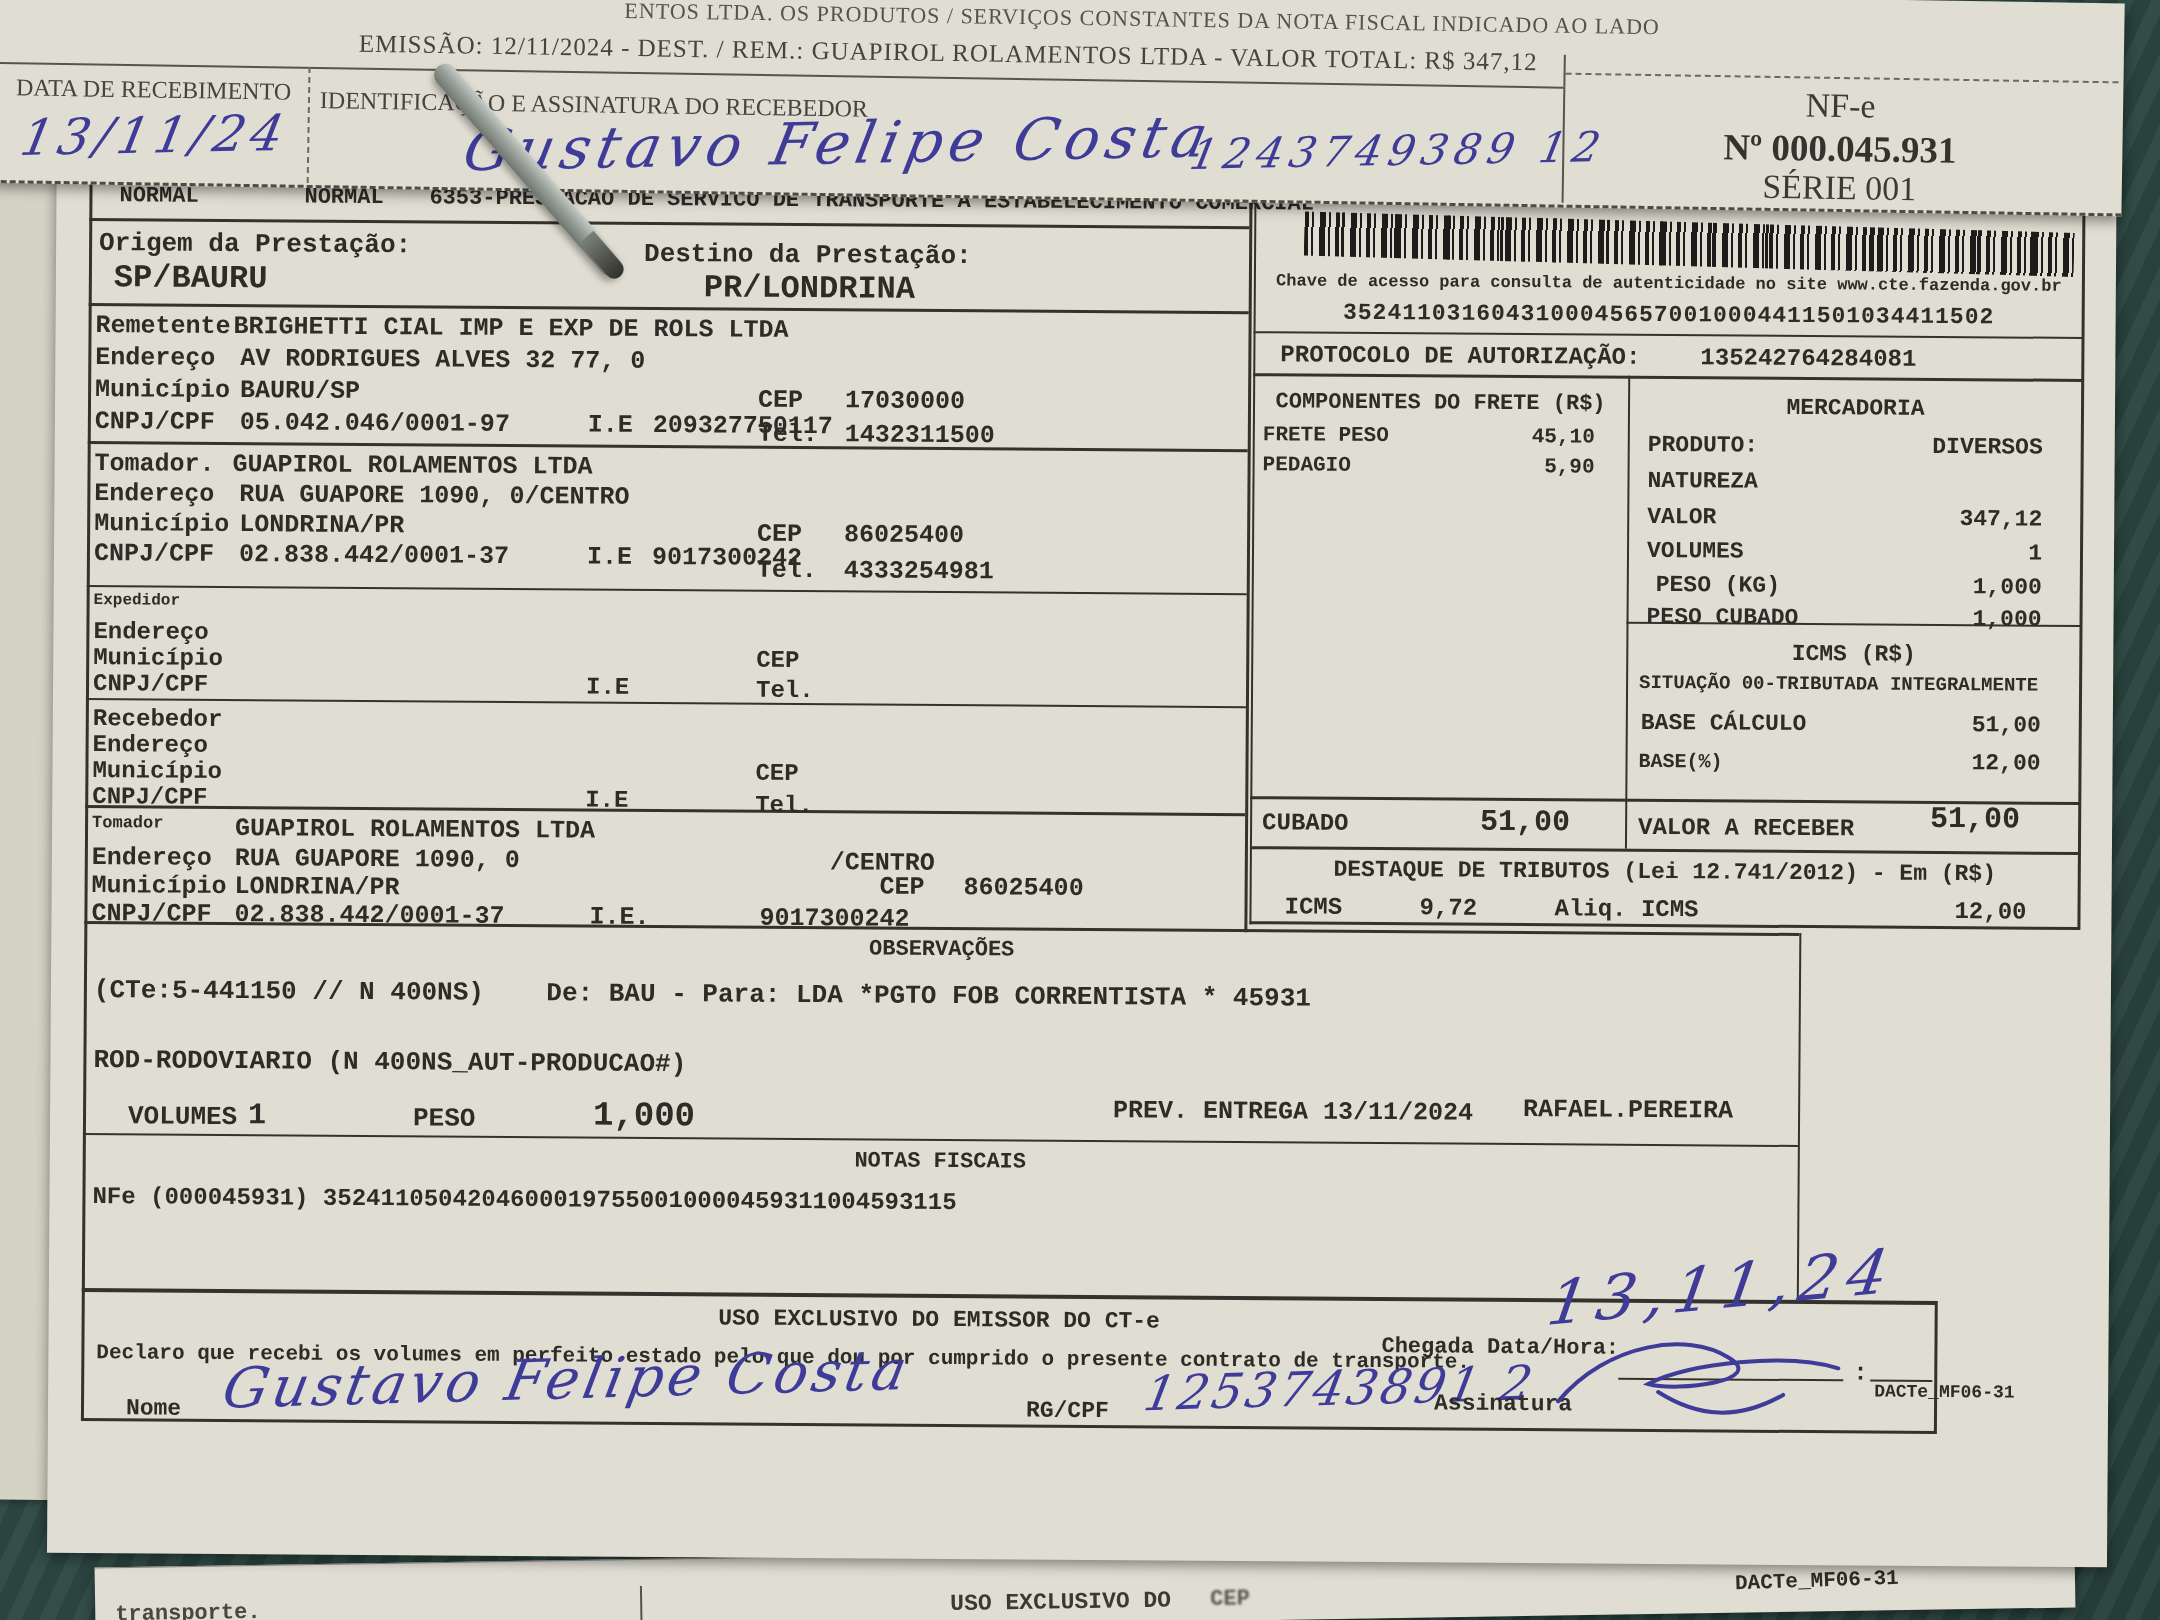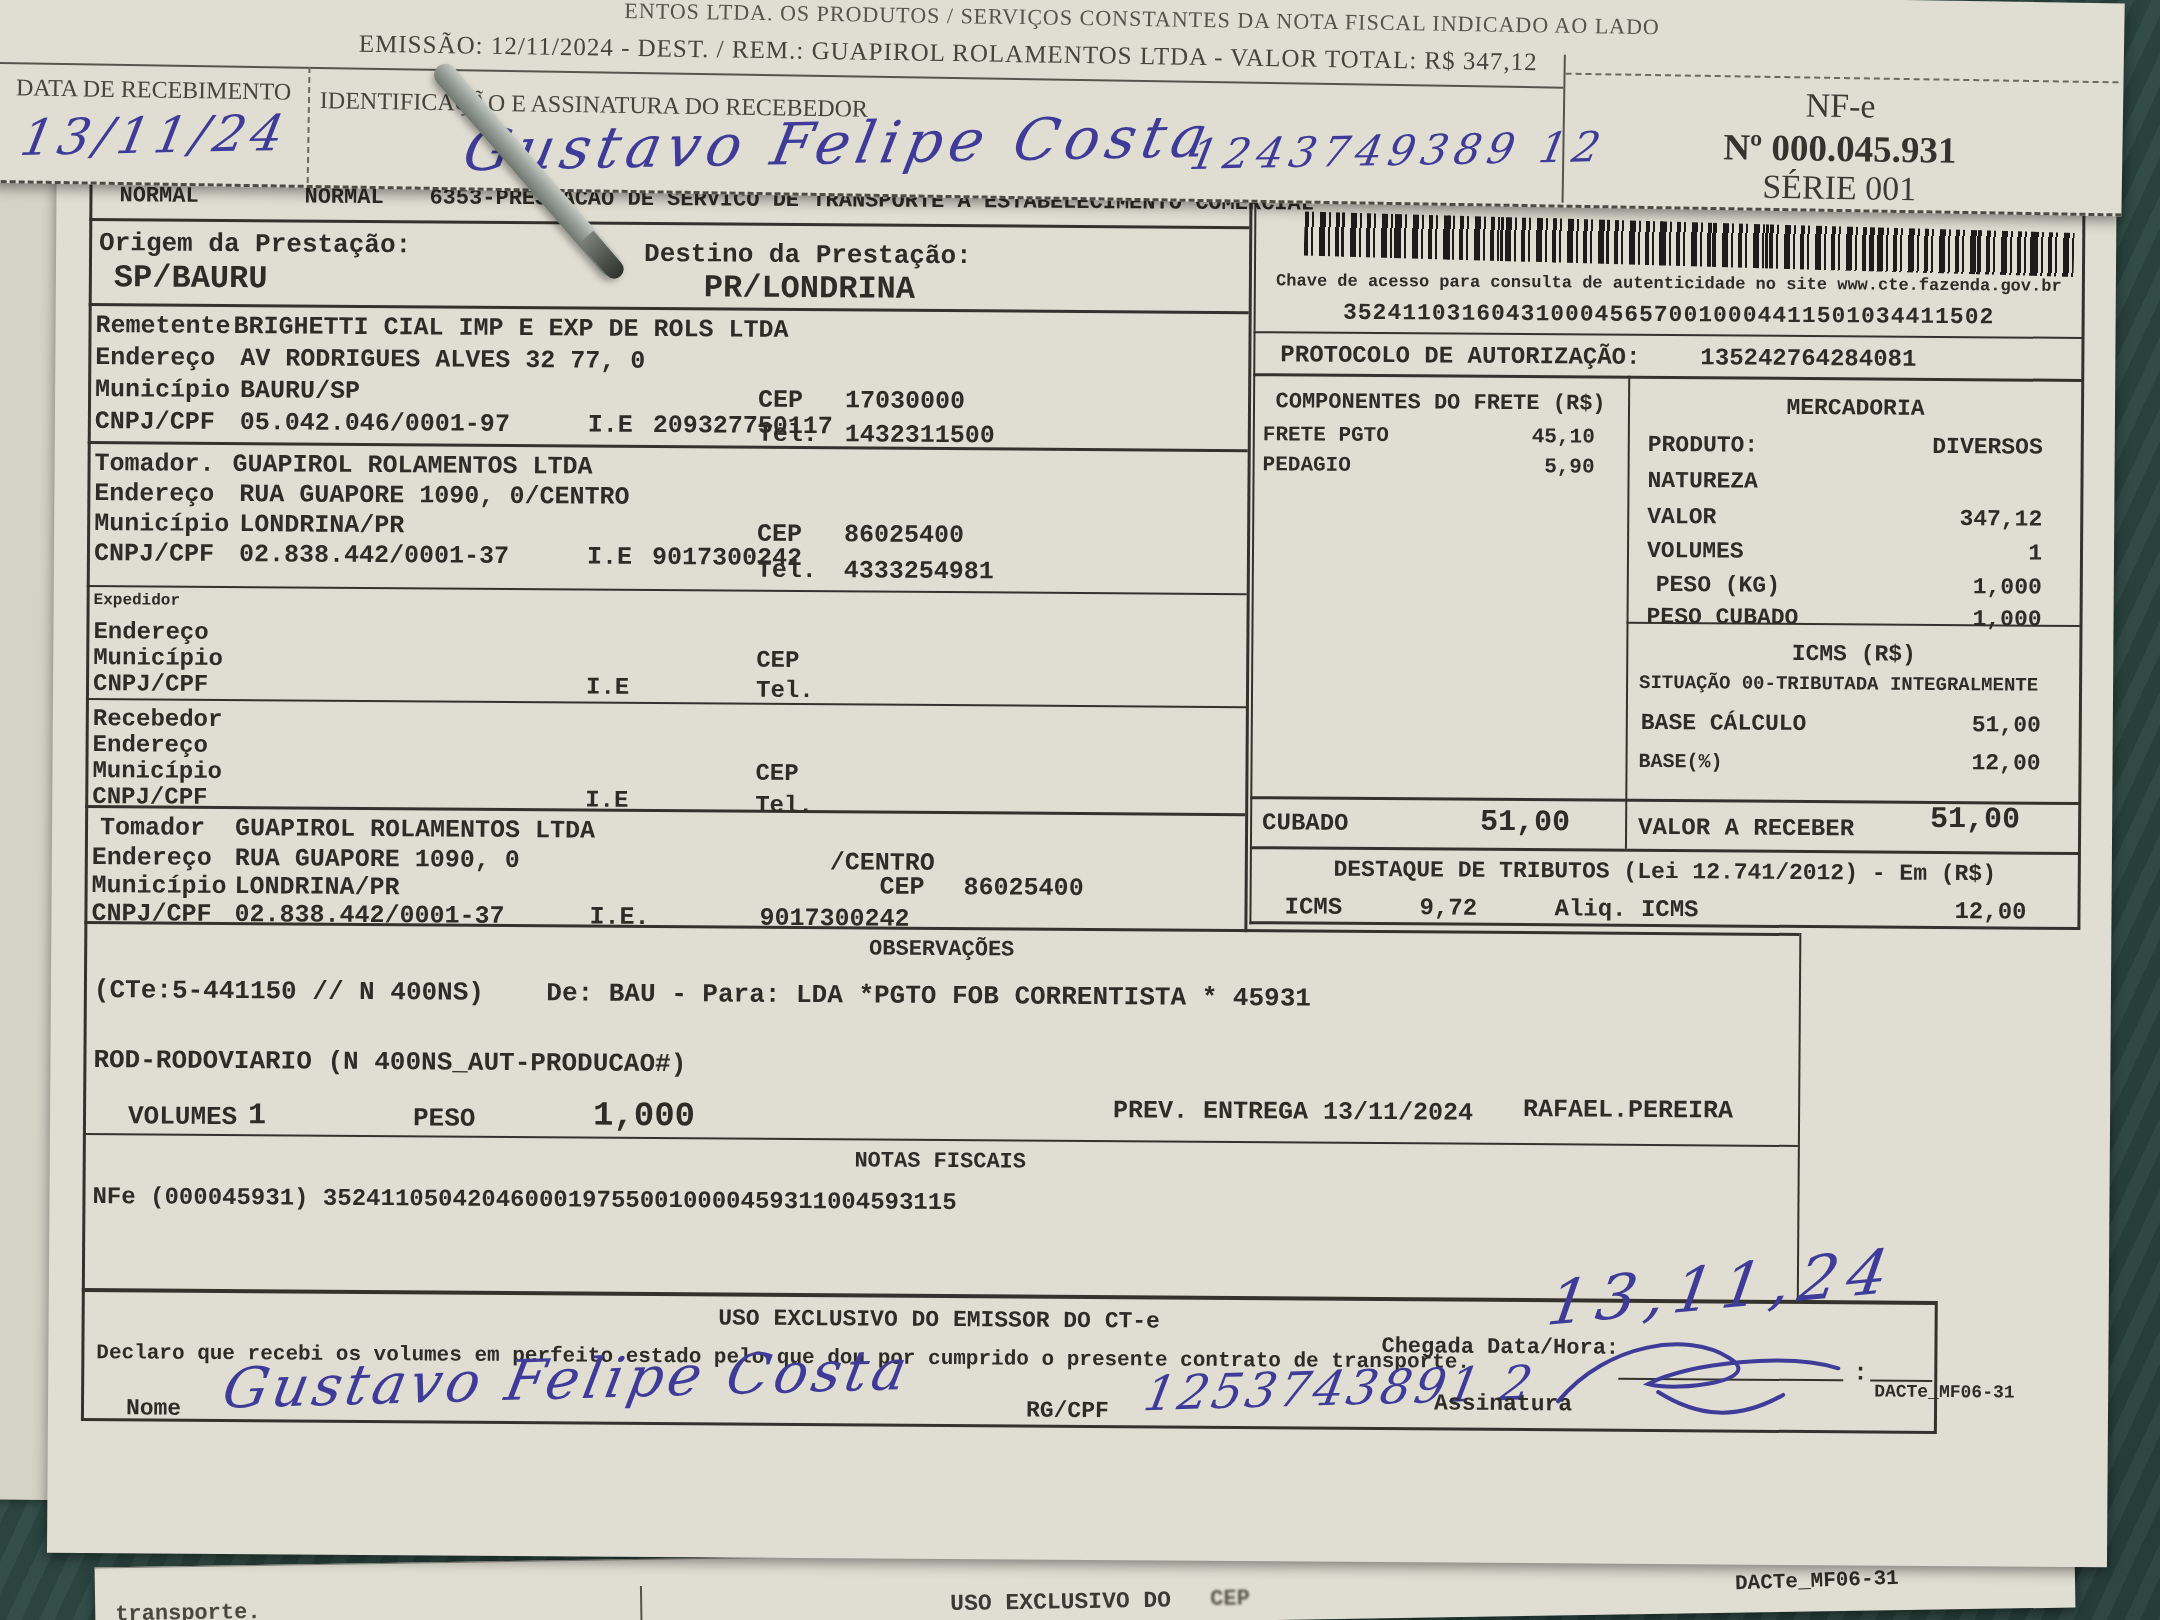--- a/index.html
+++ b/index.html
@@ -122,42 +122,42 @@
   <span class="mono abs" style="left:703px;top:561px;font-size:24px;">Tel.</span>
 
   <span class="mono abs" style="left:40px;top:594px;font-size:24px;">Recebedor</span>
   <span class="mono abs" style="left:40px;top:620px;font-size:24px;">Endereço</span>
   <span class="mono abs" style="left:40px;top:646px;font-size:24px;">Município</span>
   <span class="mono abs" style="left:40px;top:672px;font-size:24px;">CNPJ/CPF</span>
   <span class="mono abs" style="left:533px;top:672px;font-size:24px;">I.E</span>
   <span class="mono abs" style="left:703px;top:644px;font-size:24px;">CEP</span>
   <span class="mono abs" style="left:703px;top:676px;font-size:24px;">Tel.</span>
 
-  <span class="mono abs" style="left:48px;top:702px;font-size:25px;">Tomador</span>
+  <span class="mono abs" style="left:40px;top:702px;font-size:17px;">Tomador</span>
   <span class="mono abs" style="left:183px;top:702px;font-size:25px;">GUAPIROL ROLAMENTOS LTDA</span>
   <span class="mono abs" style="left:40px;top:732px;font-size:25px;">Endereço</span>
   <span class="mono abs" style="left:183px;top:732px;font-size:25px;">RUA GUAPORE 1090, 0</span>
   <span class="mono abs" style="left:778px;top:732px;font-size:25px;">/CENTRO</span>
   <span class="mono abs" style="left:40px;top:760px;font-size:25px;">Município</span>
   <span class="mono abs" style="left:183px;top:760px;font-size:25px;">LONDRINA/PR</span>
   <span class="mono abs" style="left:828px;top:756px;font-size:25px;">CEP</span>
   <span class="mono abs" style="left:912px;top:756px;font-size:25px;">86025400</span>
   <span class="mono abs" style="left:40px;top:788px;font-size:25px;">CNPJ/CPF</span>
   <span class="mono abs" style="left:183px;top:788px;font-size:25px;">02.838.442/0001-37</span>
   <span class="mono abs" style="left:538px;top:788px;font-size:25px;">I.E.</span>
   <span class="mono abs" style="left:708px;top:788px;font-size:25px;">9017300242</span>
 
   <div class="barcode" style="left:1248px;top:100px;width:770px;height:44px;"></div>
   <span class="mono abs" style="left:1198px;top:152px;width:830px;text-align:center;font-size:17px;white-space:nowrap;">Chave de acesso para consulta de autenticidade no site www.cte.fazenda.gov.br</span>
   <span class="mono abs" style="left:1198px;top:180px;width:830px;text-align:center;font-size:23px;letter-spacing:1px;">35241103160431000456570010004411501034411502</span>
   <span class="mono abs" style="left:1225px;top:222px;font-size:24px;">PROTOCOLO DE AUTORIZAÇÃO:</span>
   <span class="mono abs" style="left:1645px;top:222px;font-size:24px;">135242764284081</span>
 
   <span class="mono abs" style="left:1198px;top:270px;width:375px;text-align:center;font-size:22px;">COMPONENTES DO FRETE (R$)</span>
-  <span class="mono abs" style="left:1208px;top:304px;font-size:21px;">FRETE PGTO</span>
+  <span class="mono abs" style="left:1208px;top:304px;font-size:21px;">FRETE PESO</span>
   <span class="mono abs right-num" style="left:1400px;top:304px;width:140px;font-size:21px;">45,10</span>
   <span class="mono abs" style="left:1208px;top:334px;font-size:21px;">PEDAGIO</span>
   <span class="mono abs right-num" style="left:1400px;top:334px;width:140px;font-size:21px;">5,90</span>
 
   <span class="mono abs" style="left:1573px;top:272px;width:455px;text-align:center;font-size:23px;">MERCADORIA</span>
   <span class="mono abs" style="left:1593px;top:310px;font-size:23px;">PRODUTO:</span>
   <span class="mono abs right-num" style="left:1790px;top:310px;width:198px;font-size:23px;">DIVERSOS</span>
   <span class="mono abs" style="left:1593px;top:346px;font-size:23px;">NATUREZA</span>
   <span class="mono abs" style="left:1593px;top:382px;font-size:23px;">VALOR</span>
   <span class="mono abs right-num" style="left:1790px;top:382px;width:198px;font-size:23px;">347,12</span>

